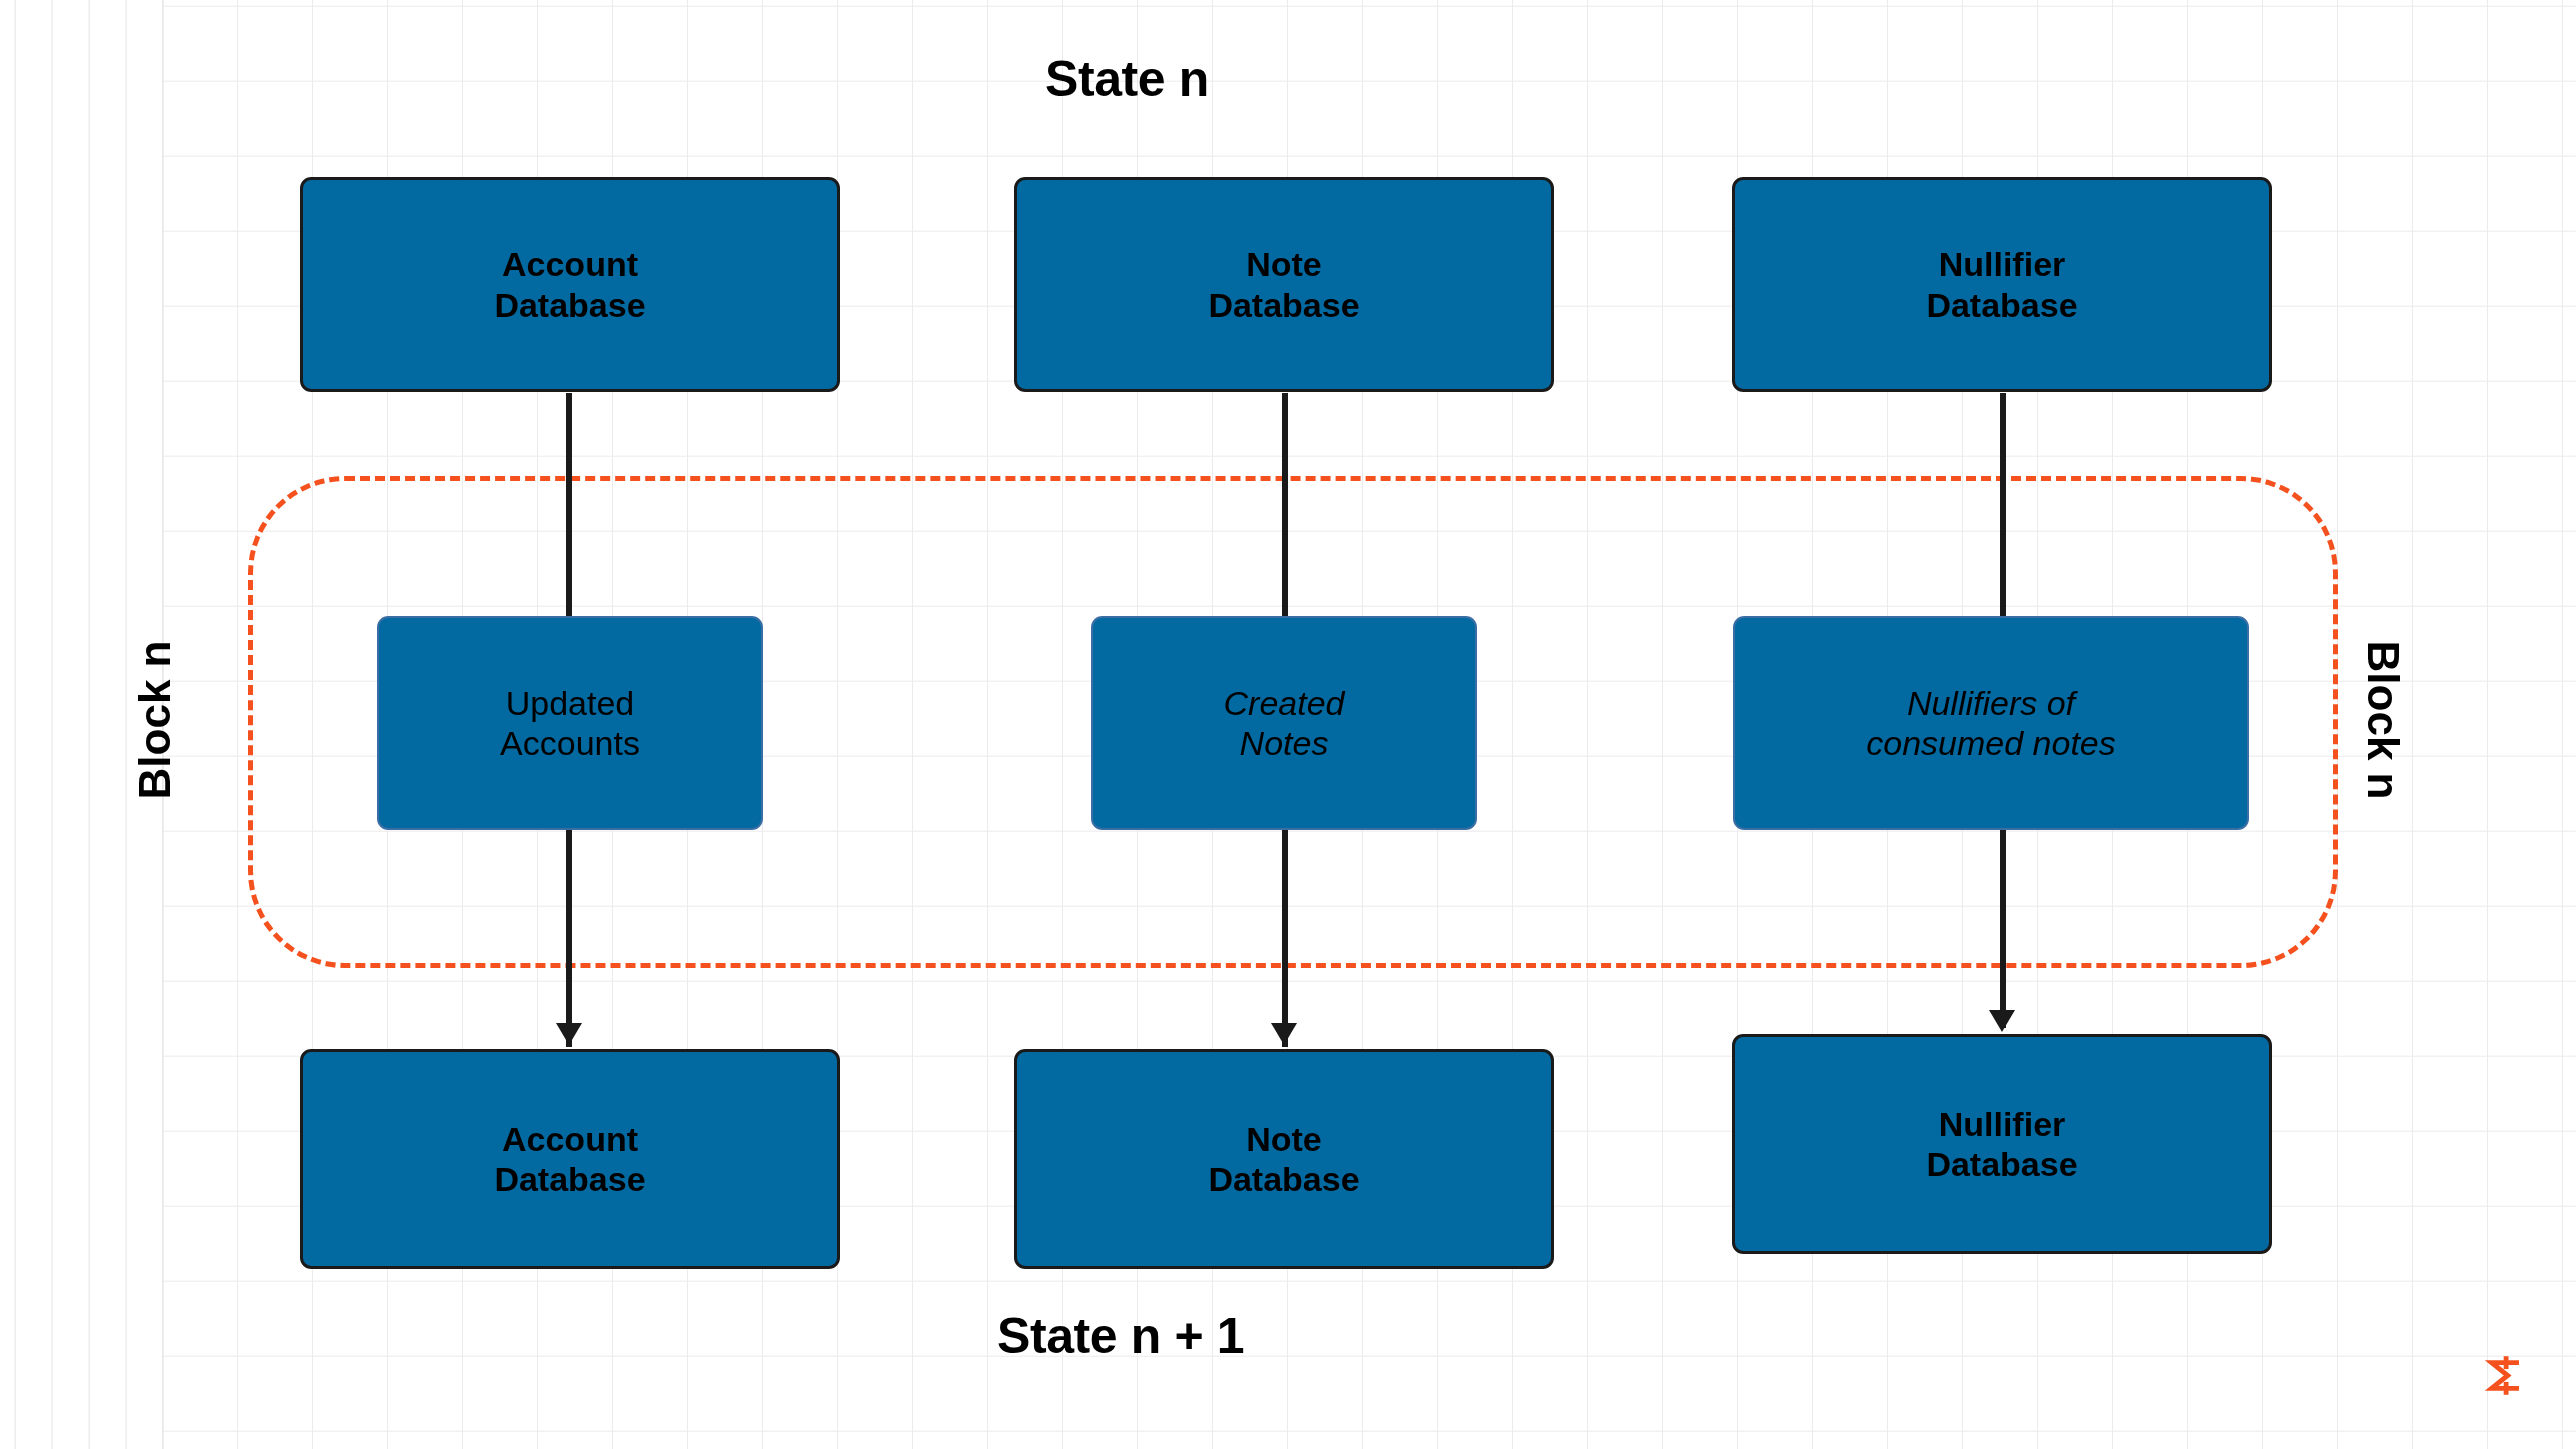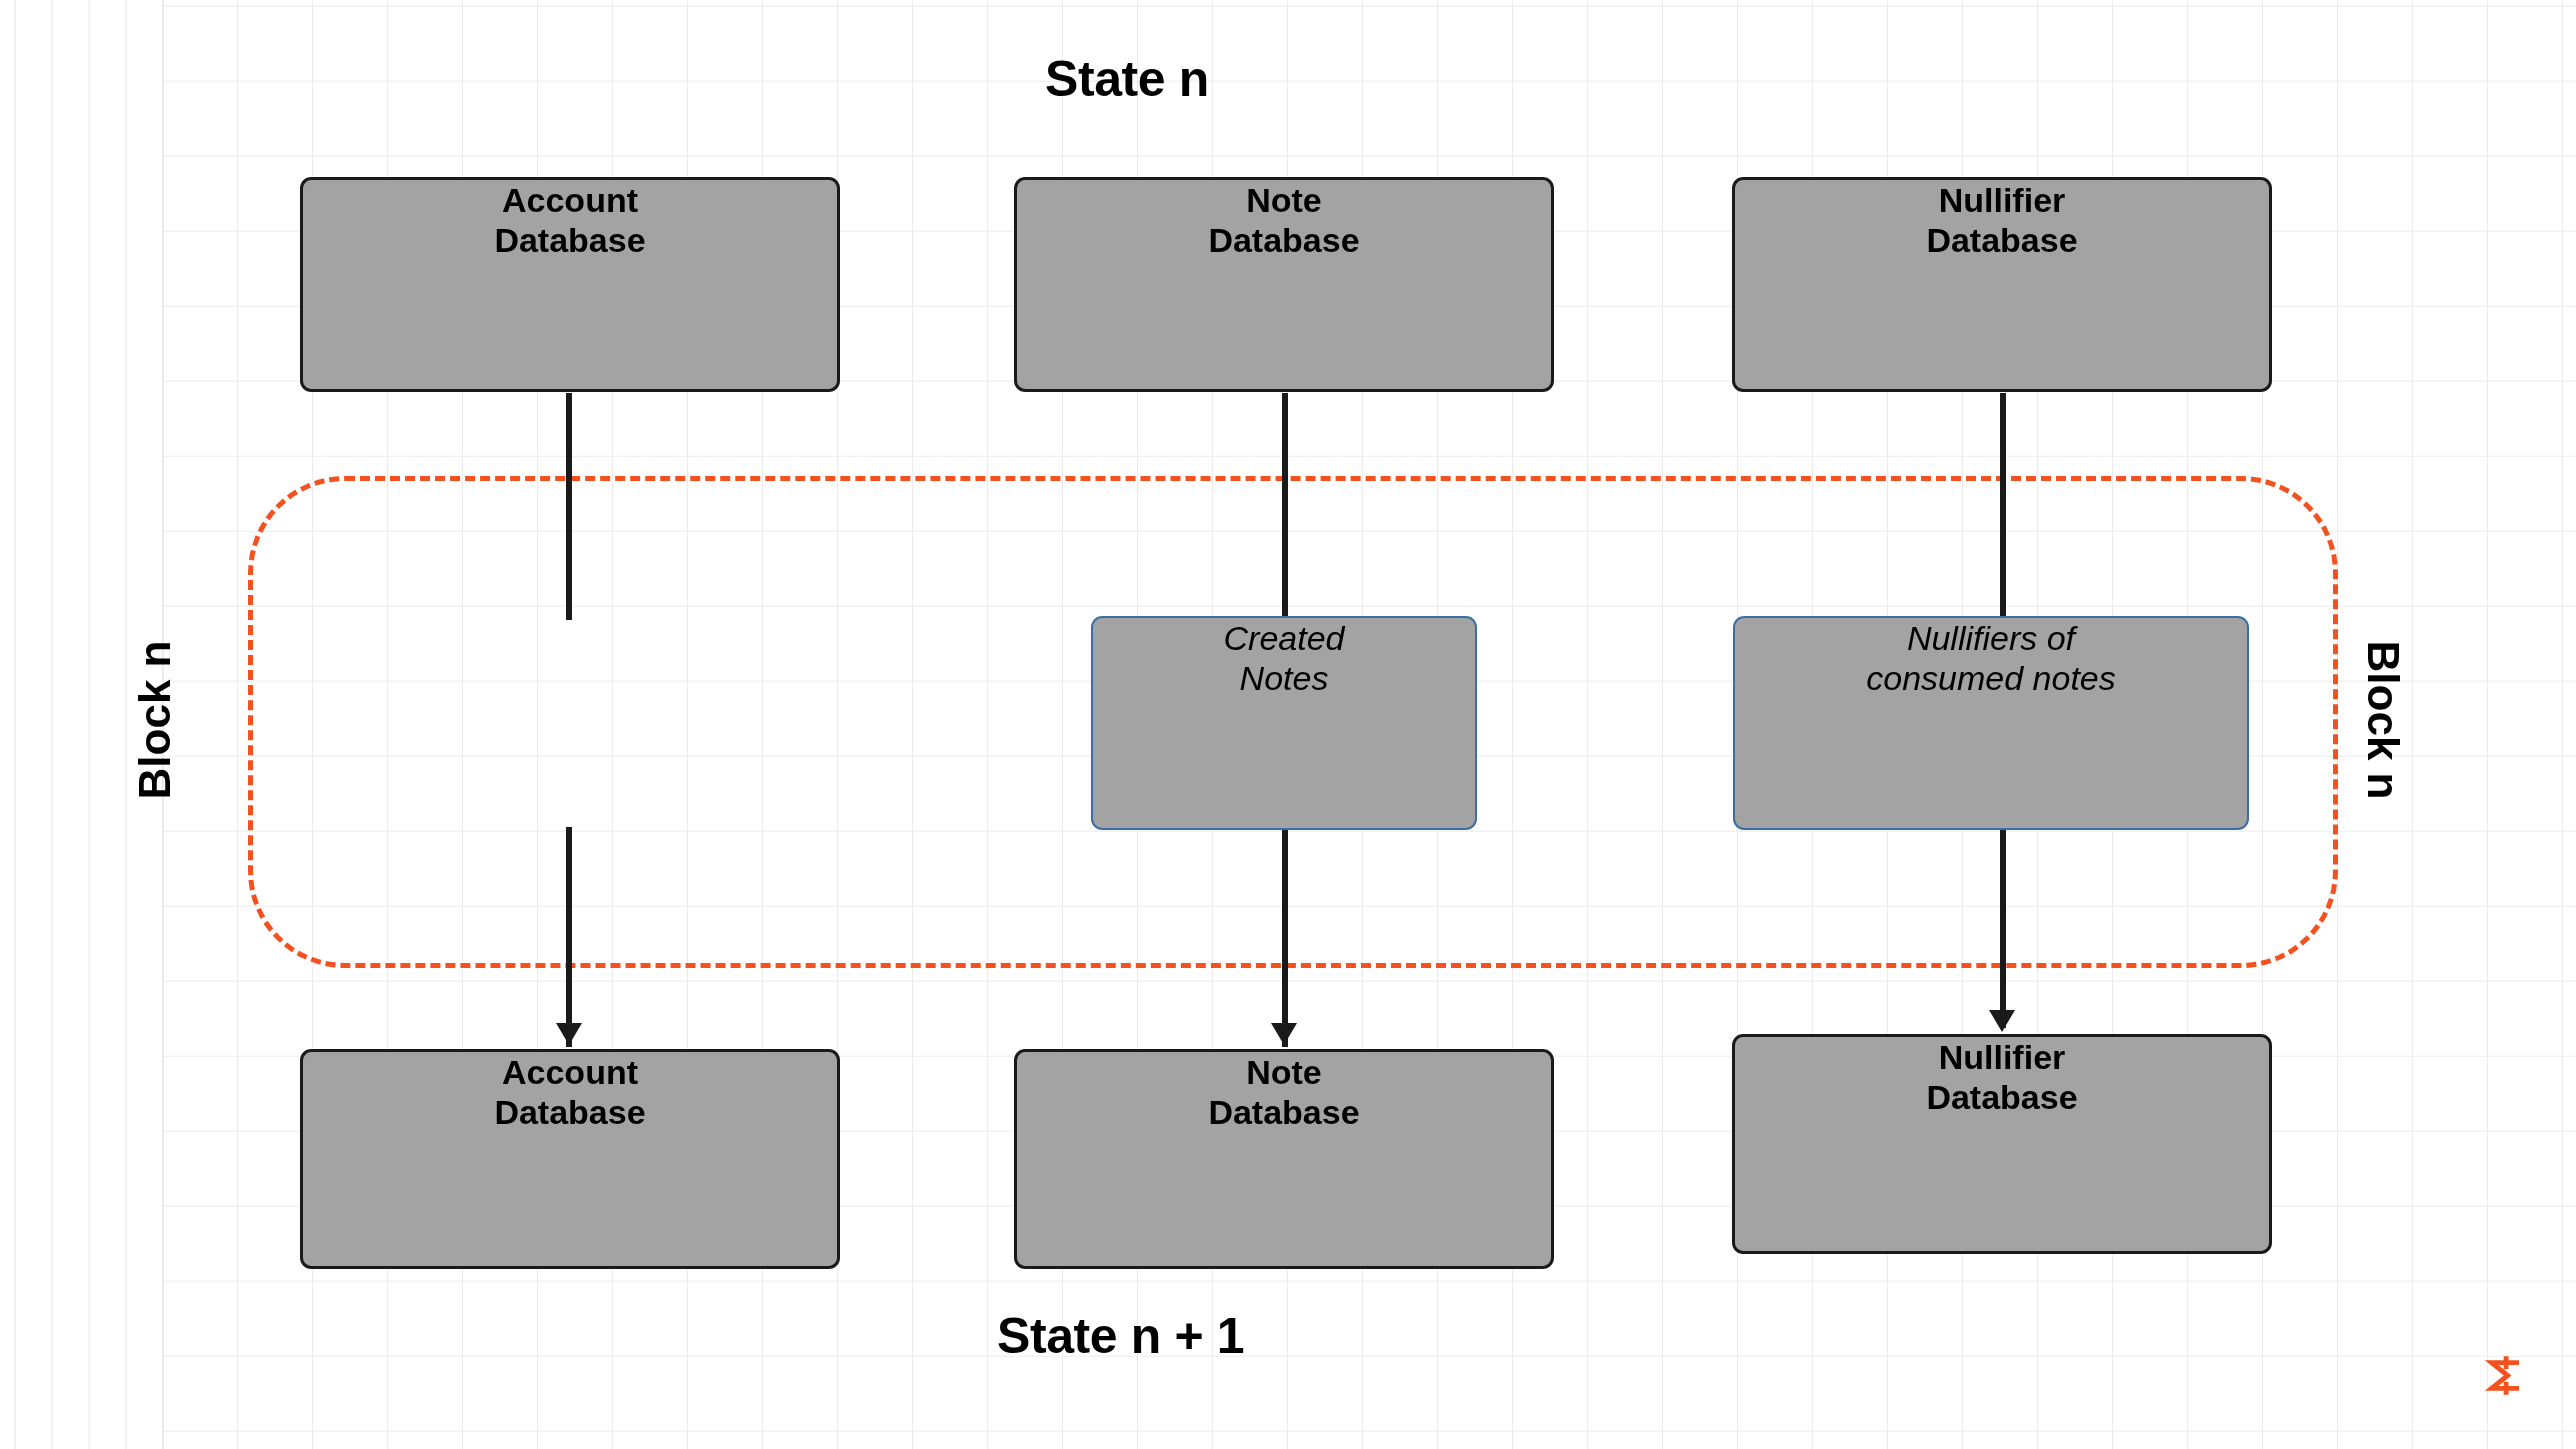--- a/index.html
+++ b/index.html
@@ -59,22 +59,23 @@
     left: 997px;
     top: 1307px;
     font-size: 50px;
     letter-spacing: -0.4px;
   }
 
   
   .node {
     position: absolute;
     box-sizing: border-box;
-    background: #a3a3a3;
+    background: #0369a1;
     display: flex;
+    align-items: center;
     justify-content: center;
     text-align: center;
     color: #000000;
     z-index: 5;
   }
   .node .label {
     line-height: 1.18;
     white-space: pre-line;
   }
   .node.db {
@@ -189,20 +190,24 @@
   <div class="node db" style="left:1014px; top:177px; width:540px; height:215px;">
     <span class="label">Note
 Database</span>
   </div>
 
   <div class="node db" style="left:1732px; top:177px; width:540px; height:215px;">
     <span class="label">Nullifier
 Database</span>
   </div>
 
+  <div class="node block" style="left:377px; top:616px; width:386px; height:214px;">
+    <span class="label">Updated
+Accounts</span>
+  </div>
 
   <div class="node block" style="left:1091px; top:616px; width:386px; height:214px;font-style:italic;">
     <span class="label">Created
 Notes</span>
   </div>
 
   <div class="node block" style="left:1733px; top:616px; width:516px; height:214px;font-style:italic;">
     <span class="label">Nullifiers of
 consumed notes</span>
   </div>

